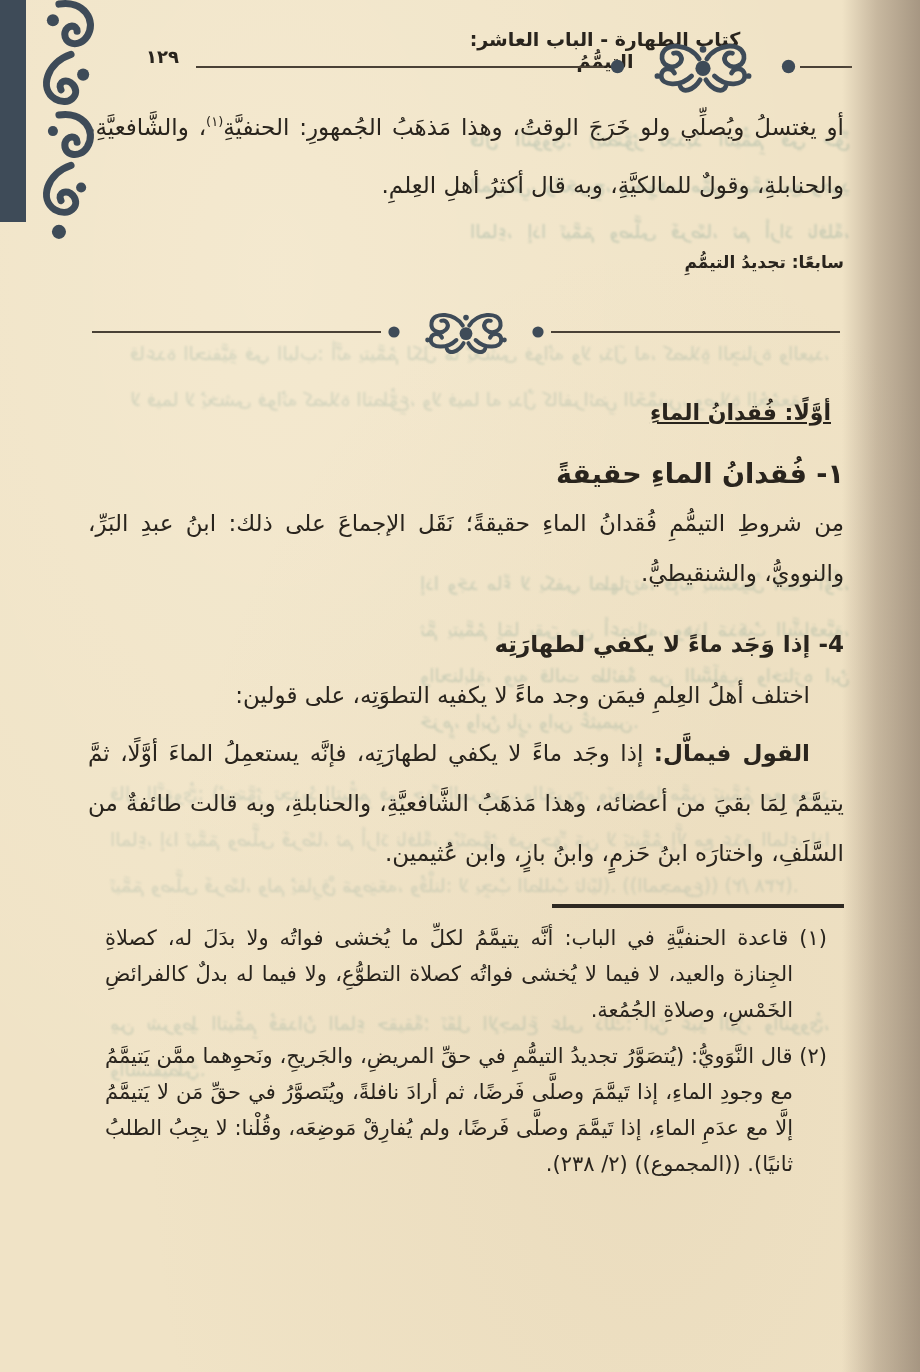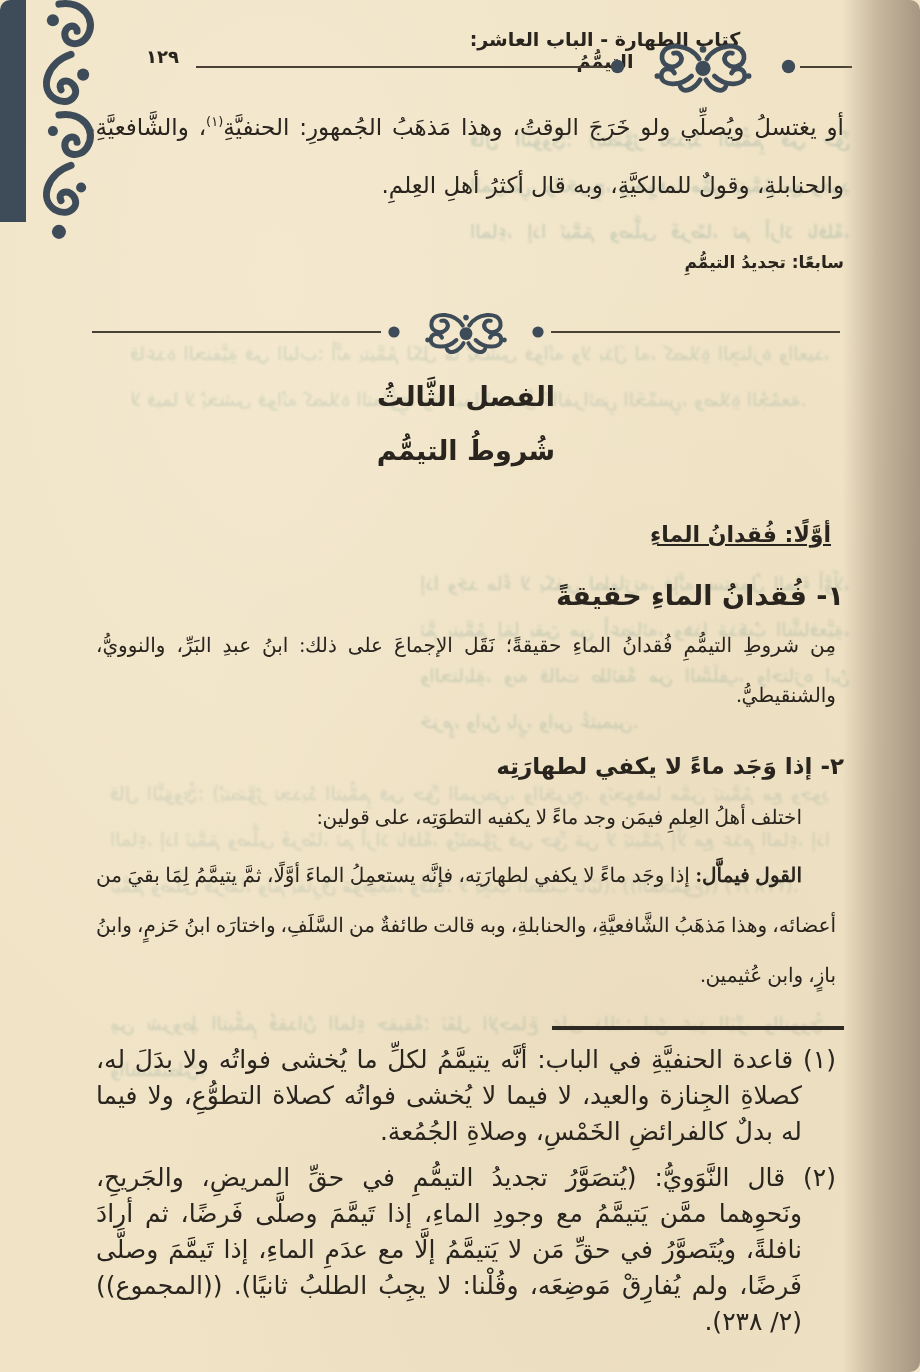--- a/index.html
+++ b/index.html
@@ -9,21 +9,20 @@
     background:#f0e3c6;
     overflow:hidden;
   }
   .page{
     position:relative;width:920px;height:1372px;overflow:hidden;
     background:
       radial-gradient(ellipse at 30% 20%, rgba(255,250,235,0.25), rgba(0,0,0,0) 60%),
       radial-gradient(ellipse at 70% 80%, rgba(196,170,130,0.12), rgba(0,0,0,0) 55%),
       #f0e3c6;
     color:#29241d;
-    border-radius:10px;
   }
   
   .gutter{
     position:absolute;top:0;right:0;width:78px;height:100%;
     background:linear-gradient(to right, rgba(143,123,99,0) 0%, rgba(150,131,112,0.45) 45%, rgba(138,121,104,0.72) 100%);
     pointer-events:none;z-index:5;
   }
   
   .corner-bar{
     position:absolute;left:0;top:0;width:26px;height:222px;
@@ -41,39 +40,39 @@
   }
   .hdr-rule-left{position:absolute;top:66px;left:196px;width:408px;height:2px;background:#4a4136;z-index:3;}
   .hdr-rule-right{position:absolute;top:66px;left:800px;width:52px;height:2px;background:#4a4136;z-index:3;}
   .hdr-ornament{position:absolute;top:38px;left:608px;z-index:3;}
   
   .body{
     position:absolute;top:98px;right:76px;left:88px;z-index:2;
     direction:rtl;text-align:justify;
   }
   .p-main{font-size:23px;line-height:58px;margin:0;}
-  .p-std{font-size:20px;line-height:50px;margin:8px;font-family:Liberation Serif, serif;}
+  .p-std{font-size:23px;line-height:50px;margin:0;}
   .indent{text-indent:34px;}
   .h-sec{font-size:17px;font-weight:bold;margin:28px 0 0;line-height:40px;}
   .p-one{font-size:23px;line-height:52px;margin:6px 0 0;}
   .divider{display:flex;align-items:center;margin:26px 4px 0;}
   .divider .rule{flex:1;height:2px;background:#4a4136;}
   .chapter{margin-top:14px;text-align:center;}
   .chapter div{font-size:27px;font-weight:bold;line-height:54px;}
   .h-first{font-size:22px;font-weight:bold;margin:36px 13px 0;line-height:42px;text-decoration:underline;}
   .h-sub{font-size:27px;font-weight:bold;margin:20px 0 0;line-height:40px;}
   .h-sub2{font-size:23px;font-weight:bold;margin:26px 0 0;line-height:40px;}
   .p3{margin-top:4px;}
   .p4{margin-top:8px;line-height:46px;}
   .p5{margin-top:10px;}
   .lead-bold{font-weight:bold;}
   sup.fnref{font-size:13px;line-height:0;}
   .fn-sep{width:292px;height:4px;background:#2e2922;margin:26px 0 12px;}
   .footnote{
-    font-size:25px;line-height:36px;margin:0 8px 10px;
+    font-size:21px;line-height:36px;margin:0 17px 10px;
     padding-right:34px;text-indent:-34px;text-align:justify;
   }
   
   .ghost{
     position:absolute;direction:rtl;transform:scaleX(-1);
     color:rgba(96,142,133,0.30);filter:blur(1.2px);
     font-size:19px;line-height:46px;text-align:justify;
     overflow:hidden;pointer-events:none;z-index:1;
   }
   .g1{top:116px;left:470px;width:380px;height:150px;}
@@ -145,32 +144,28 @@
 
 
     <div class="divider">
       <div class="rule"></div>
       <svg width="170" height="48" viewBox="0 0 200 60">
           <use href="#motif"></use>
         </svg>
       <div class="rule"></div>
     </div>
 
-    <div class="chapter">
-      <div>الفصل الثَّالثُ</div>
-      <div>شُروطُ التيمُّم</div>
-    </div>
 
     <h3 class="h-first">أوَّلًا: فُقدانُ الماءِ</h3>
 
     <h4 class="h-sub">١- فُقدانُ الماءِ حقيقةً</h4>
 
     <p class="p-std p3">مِن شروطِ التيمُّمِ فُقدانُ الماءِ حقيقةً؛ نَقَل الإجماعَ على ذلك: ابنُ عبدِ البَرِّ، والنوويُّ، والشنقيطيُّ.</p>
 
-    <h4 class="h-sub2">٢- إذا وَجَد ماءً لا يكفي لطهارَتِه</h4>
+    <h4 class="h-sub2">4- إذا وَجَد ماءً لا يكفي لطهارَتِه</h4>
 
     <p class="p-std p4 indent">اختلف أهلُ العِلمِ فيمَن وجد ماءً لا يكفيه التطوَتِه، على قولين:</p>
 
     <p class="p-std p5 indent"><span class="lead-bold">القول فيماَّل:</span><span> إذا وجَد ماءً لا يكفي لطهارَتِه، فإنَّه يستعمِلُ الماءَ أوَّلًا، ثمَّ يتيمَّمُ لِمَا بقيَ من أعضائه، وهذا مَذهَبُ الشَّافعيَّةِ، والحنابلةِ، وبه قالت طائفةٌ من السَّلَفِ، واختارَه ابنُ حَزمٍ، وابنُ بازٍ، وابن عُثيمين.</span></p>
 
     <div class="fn-sep"></div>
 
     <p class="footnote"><span>(١)</span><span> قاعدة الحنفيَّةِ في الباب: أنَّه يتيمَّمُ لكلِّ ما يُخشى فواتُه ولا بدَلَ له، كصلاةِ الجِنازة والعيد، لا فيما لا يُخشى فواتُه كصلاة التطوُّعِ، ولا فيما له بدلٌ كالفرائضِ الخَمْسِ، وصلاةِ الجُمُعة.</span></p>
 
     <p class="footnote"><span>(٢)</span><span> قال النَّوَويُّ: (يُتصَوَّرُ تجديدُ التيمُّمِ في حقِّ المريضِ، والجَريحِ، ونَحوِهما ممَّن يَتيمَّمُ مع وجودِ الماءِ، إذا تَيمَّمَ وصلَّى فَرضًا، ثم أرادَ نافلةً، ويُتَصوَّرُ في حقِّ مَن لا يَتيمَّمُ إلَّا مع عدَمِ الماءِ، إذا تَيمَّمَ وصلَّى فَرضًا، ولم يُفارِقْ مَوضِعَه، وقُلْنا: لا يجِبُ الطلبُ ثانيًا). ((المجموع)) (٢/ ٢٣٨).</span></p>

